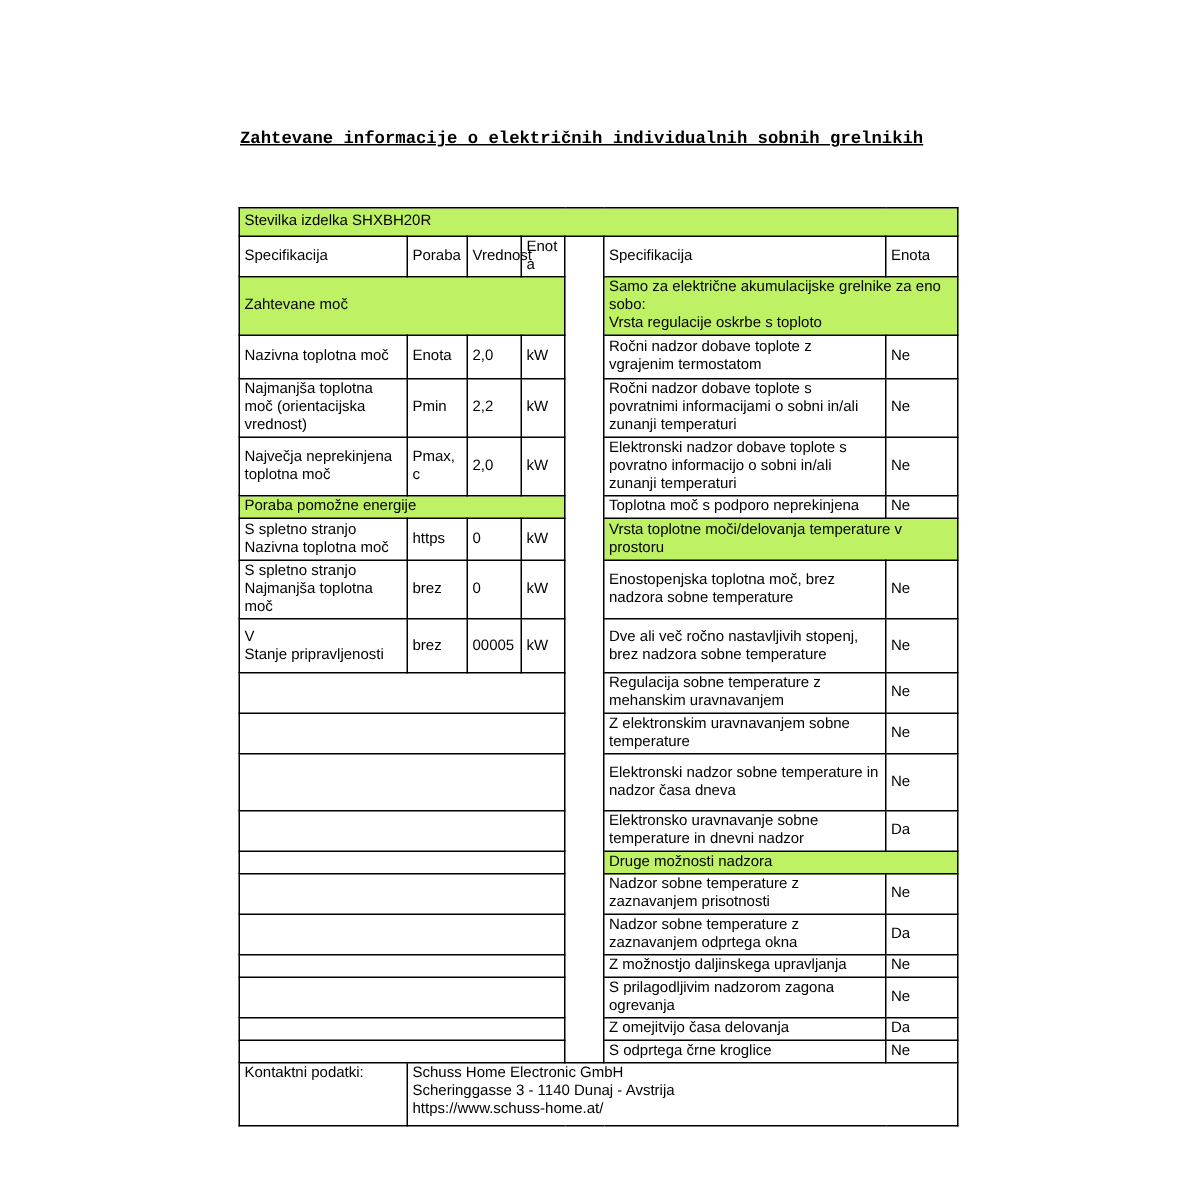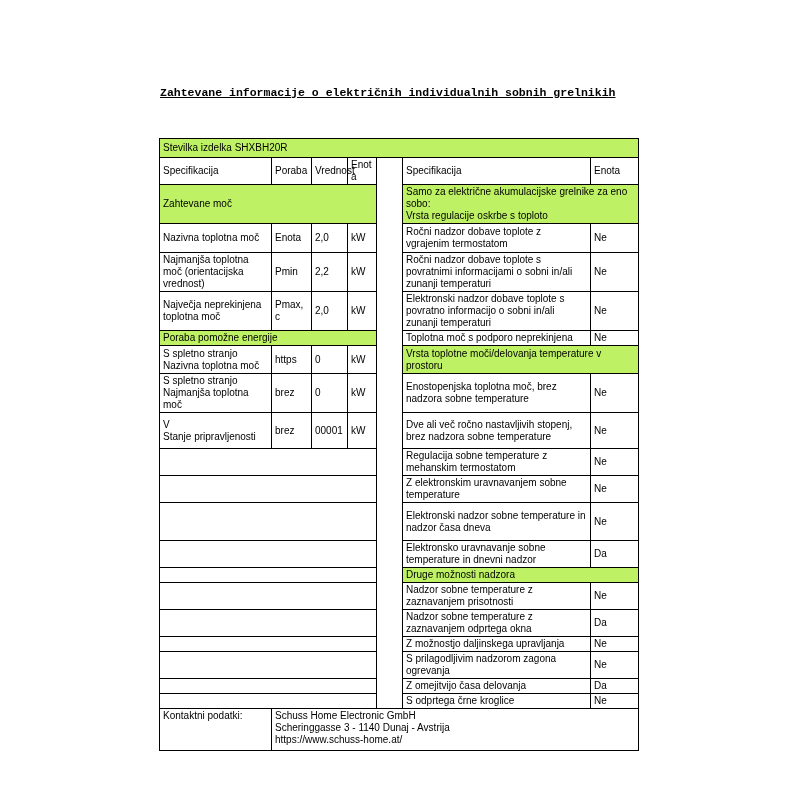--- a/index.html
+++ b/index.html
@@ -134,29 +134,29 @@
       <td>0</td>
       <td>kW</td>
       <td>Enostopenjska toplotna moč, brez nadzora sobne temperature</td>
       <td>Ne</td>
     </tr>
 
     <tr style="height:36px">
       <td class="pre">V
 Stanje pripravljenosti</td>
       <td>brez</td>
-      <td>00001</td>
+      <td>00005</td>
       <td>kW</td>
       <td>Dve ali več ročno nastavljivih stopenj, brez nadzora sobne temperature</td>
       <td>Ne</td>
     </tr>
 
     <tr style="height:27px">
       <td colspan="4"></td>
-      <td>Regulacija sobne temperature z mehanskim termostatom</td>
+      <td>Regulacija sobne temperature z mehanskim uravnavanjem</td>
       <td>Ne</td>
     </tr>
 
     <tr style="height:27px">
       <td colspan="4"></td>
       <td>Z elektronskim uravnavanjem sobne temperature</td>
       <td>Ne</td>
     </tr>
 
     <tr style="height:38px">

